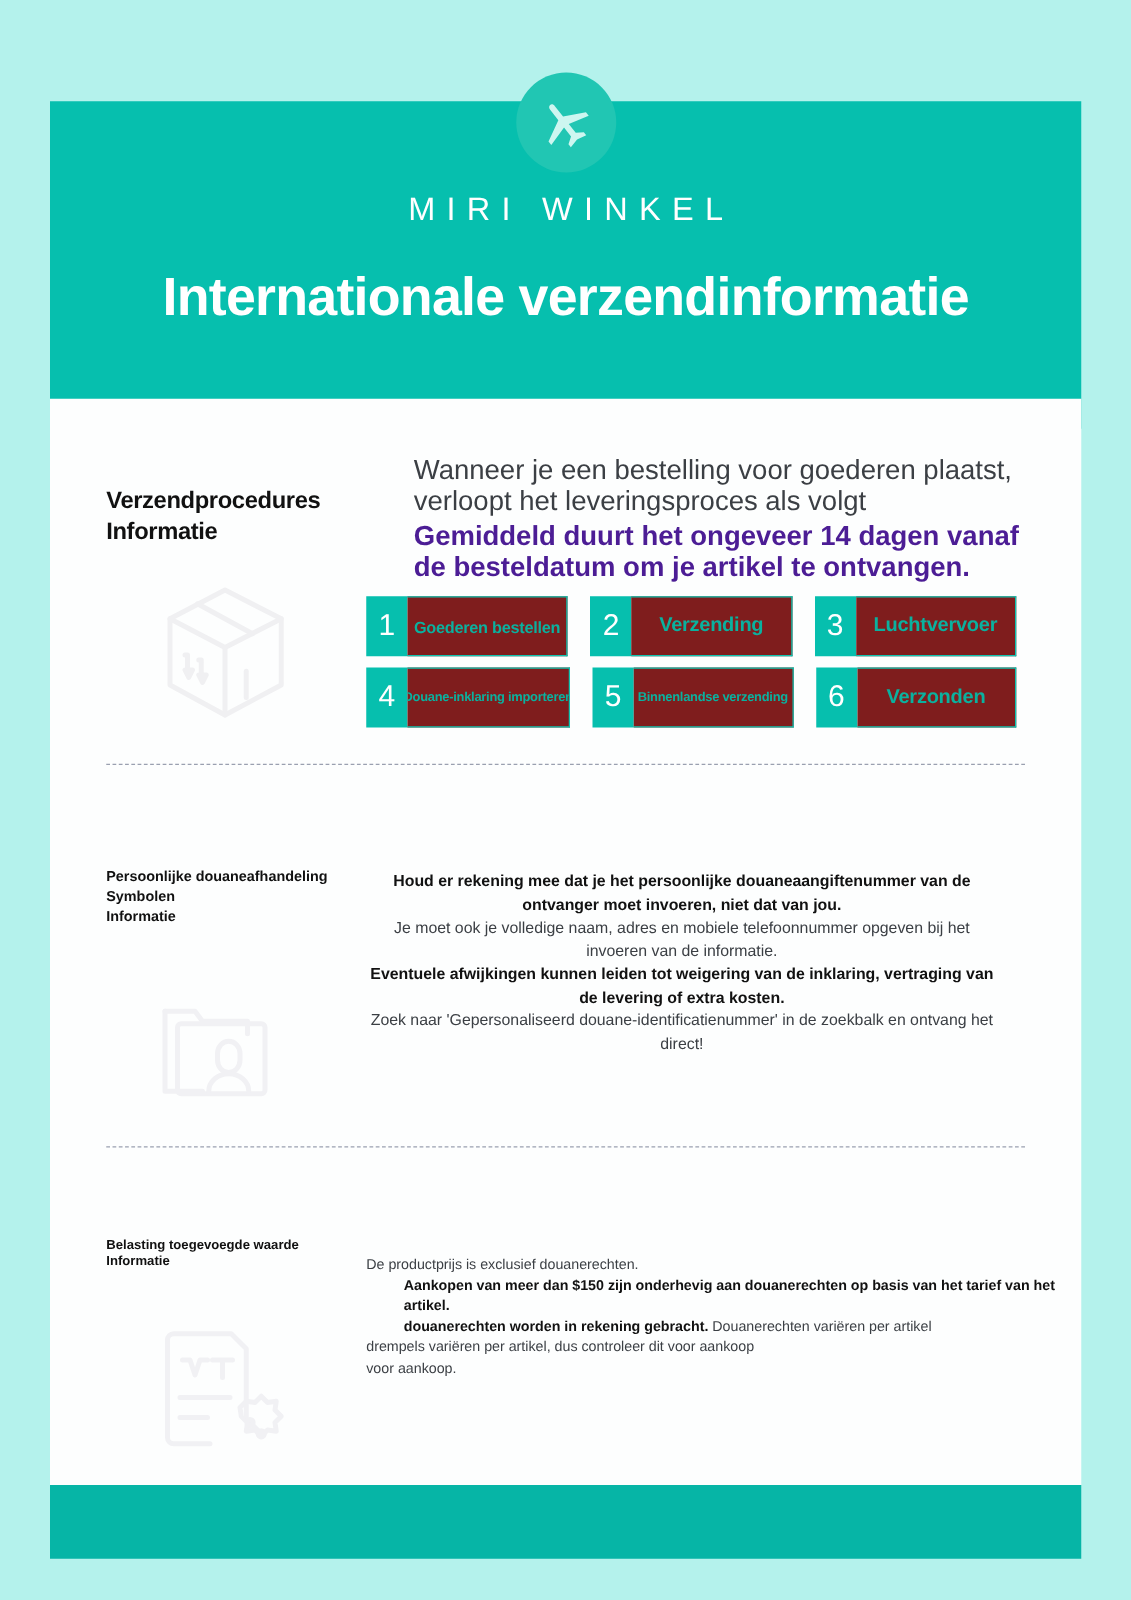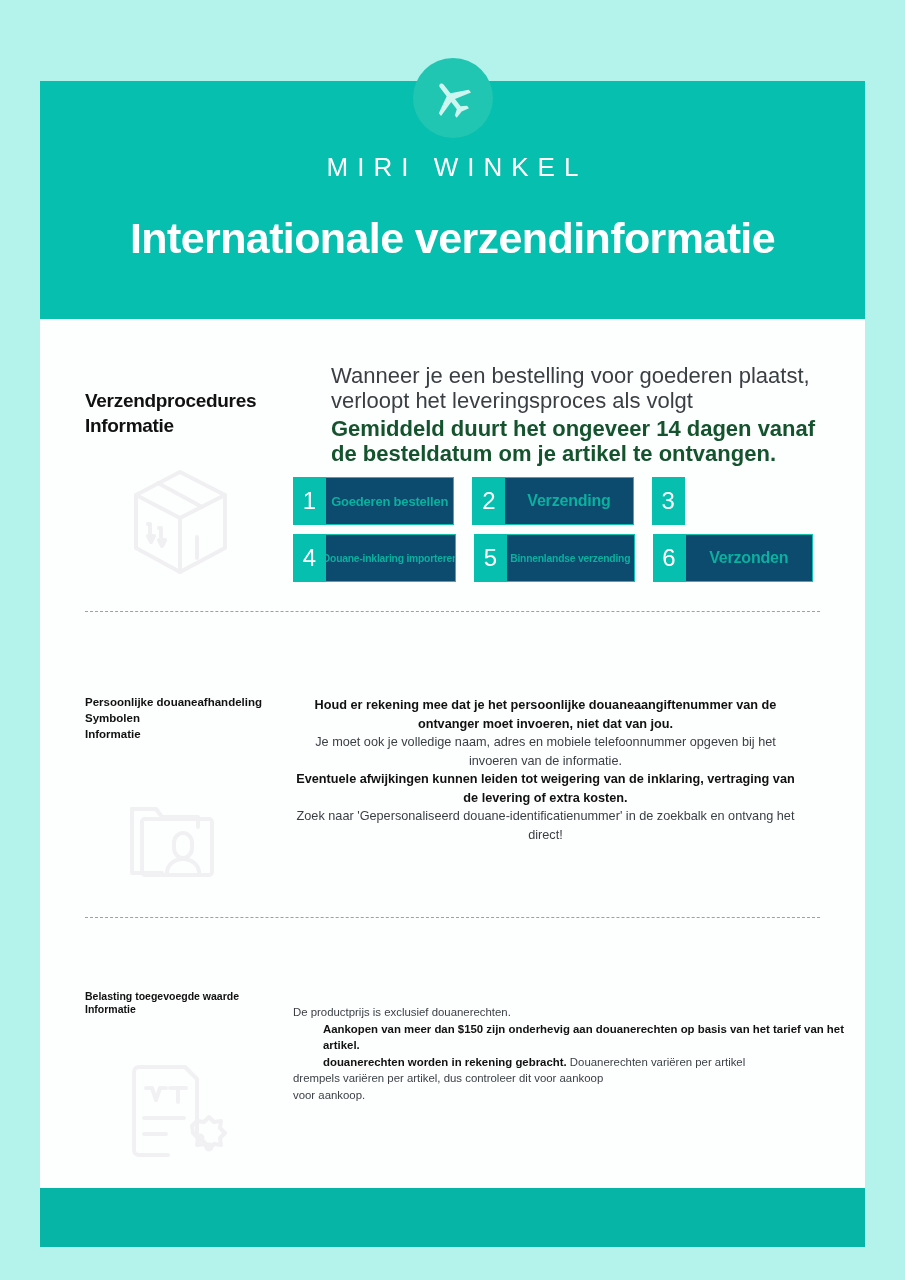--- a/index.html
+++ b/index.html
@@ -129,21 +129,21 @@
   .s1-body {
     left: 253px;
     top: 364px;
     width: 515px;
     font-size: 22px;
     line-height: 24.5px;
     margin-left: 38px;
   }
   .s1-body .em {
     display: block;
-    color: #14532d;
+    color: #4c1d95;
     font-weight: bold;
     margin-top: 4px;
   }
   .s2-body {
     left: 253px;
     top: 696px;
     width: 505px;
     font-size: 12.7px;
     line-height: 18.5px;
   }
@@ -186,21 +186,21 @@
     font-weight: 500;
     display: flex;
     align-items: center;
     justify-content: center;
     line-height: 1;
   }
   .step-label {
     flex: 1;
     border: 1.5px solid #0ec3b0;
     border-left: none;
-    background: #0c4a6e;
+    background: #7f1d1d;
     color: #0ab19f;
     display: flex;
     align-items: center;
     justify-content: center;
     overflow: hidden;
     white-space: nowrap;
     font-weight: bold;
     letter-spacing: -0.2px;
     padding: 0 2px;
   }
@@ -276,20 +276,21 @@
       <div class="step sz-md">
         <div class="step-num">1</div>
         <div class="step-label">Goederen bestellen</div>
       </div>
       <div class="step sz-lg">
         <div class="step-num">2</div>
         <div class="step-label">Verzending</div>
       </div>
       <div class="step sz-lg">
         <div class="step-num">3</div>
+        <div class="step-label">Luchtvervoer</div>
       </div>
     </div>
     <div class="step-row">
       <div class="step sz-sm">
         <div class="step-num">4</div>
         <div class="step-label">Douane-inklaring importeren</div>
       </div>
       <div class="step sz-sm">
         <div class="step-num">5</div>
         <div class="step-label">Binnenlandse verzending</div>

